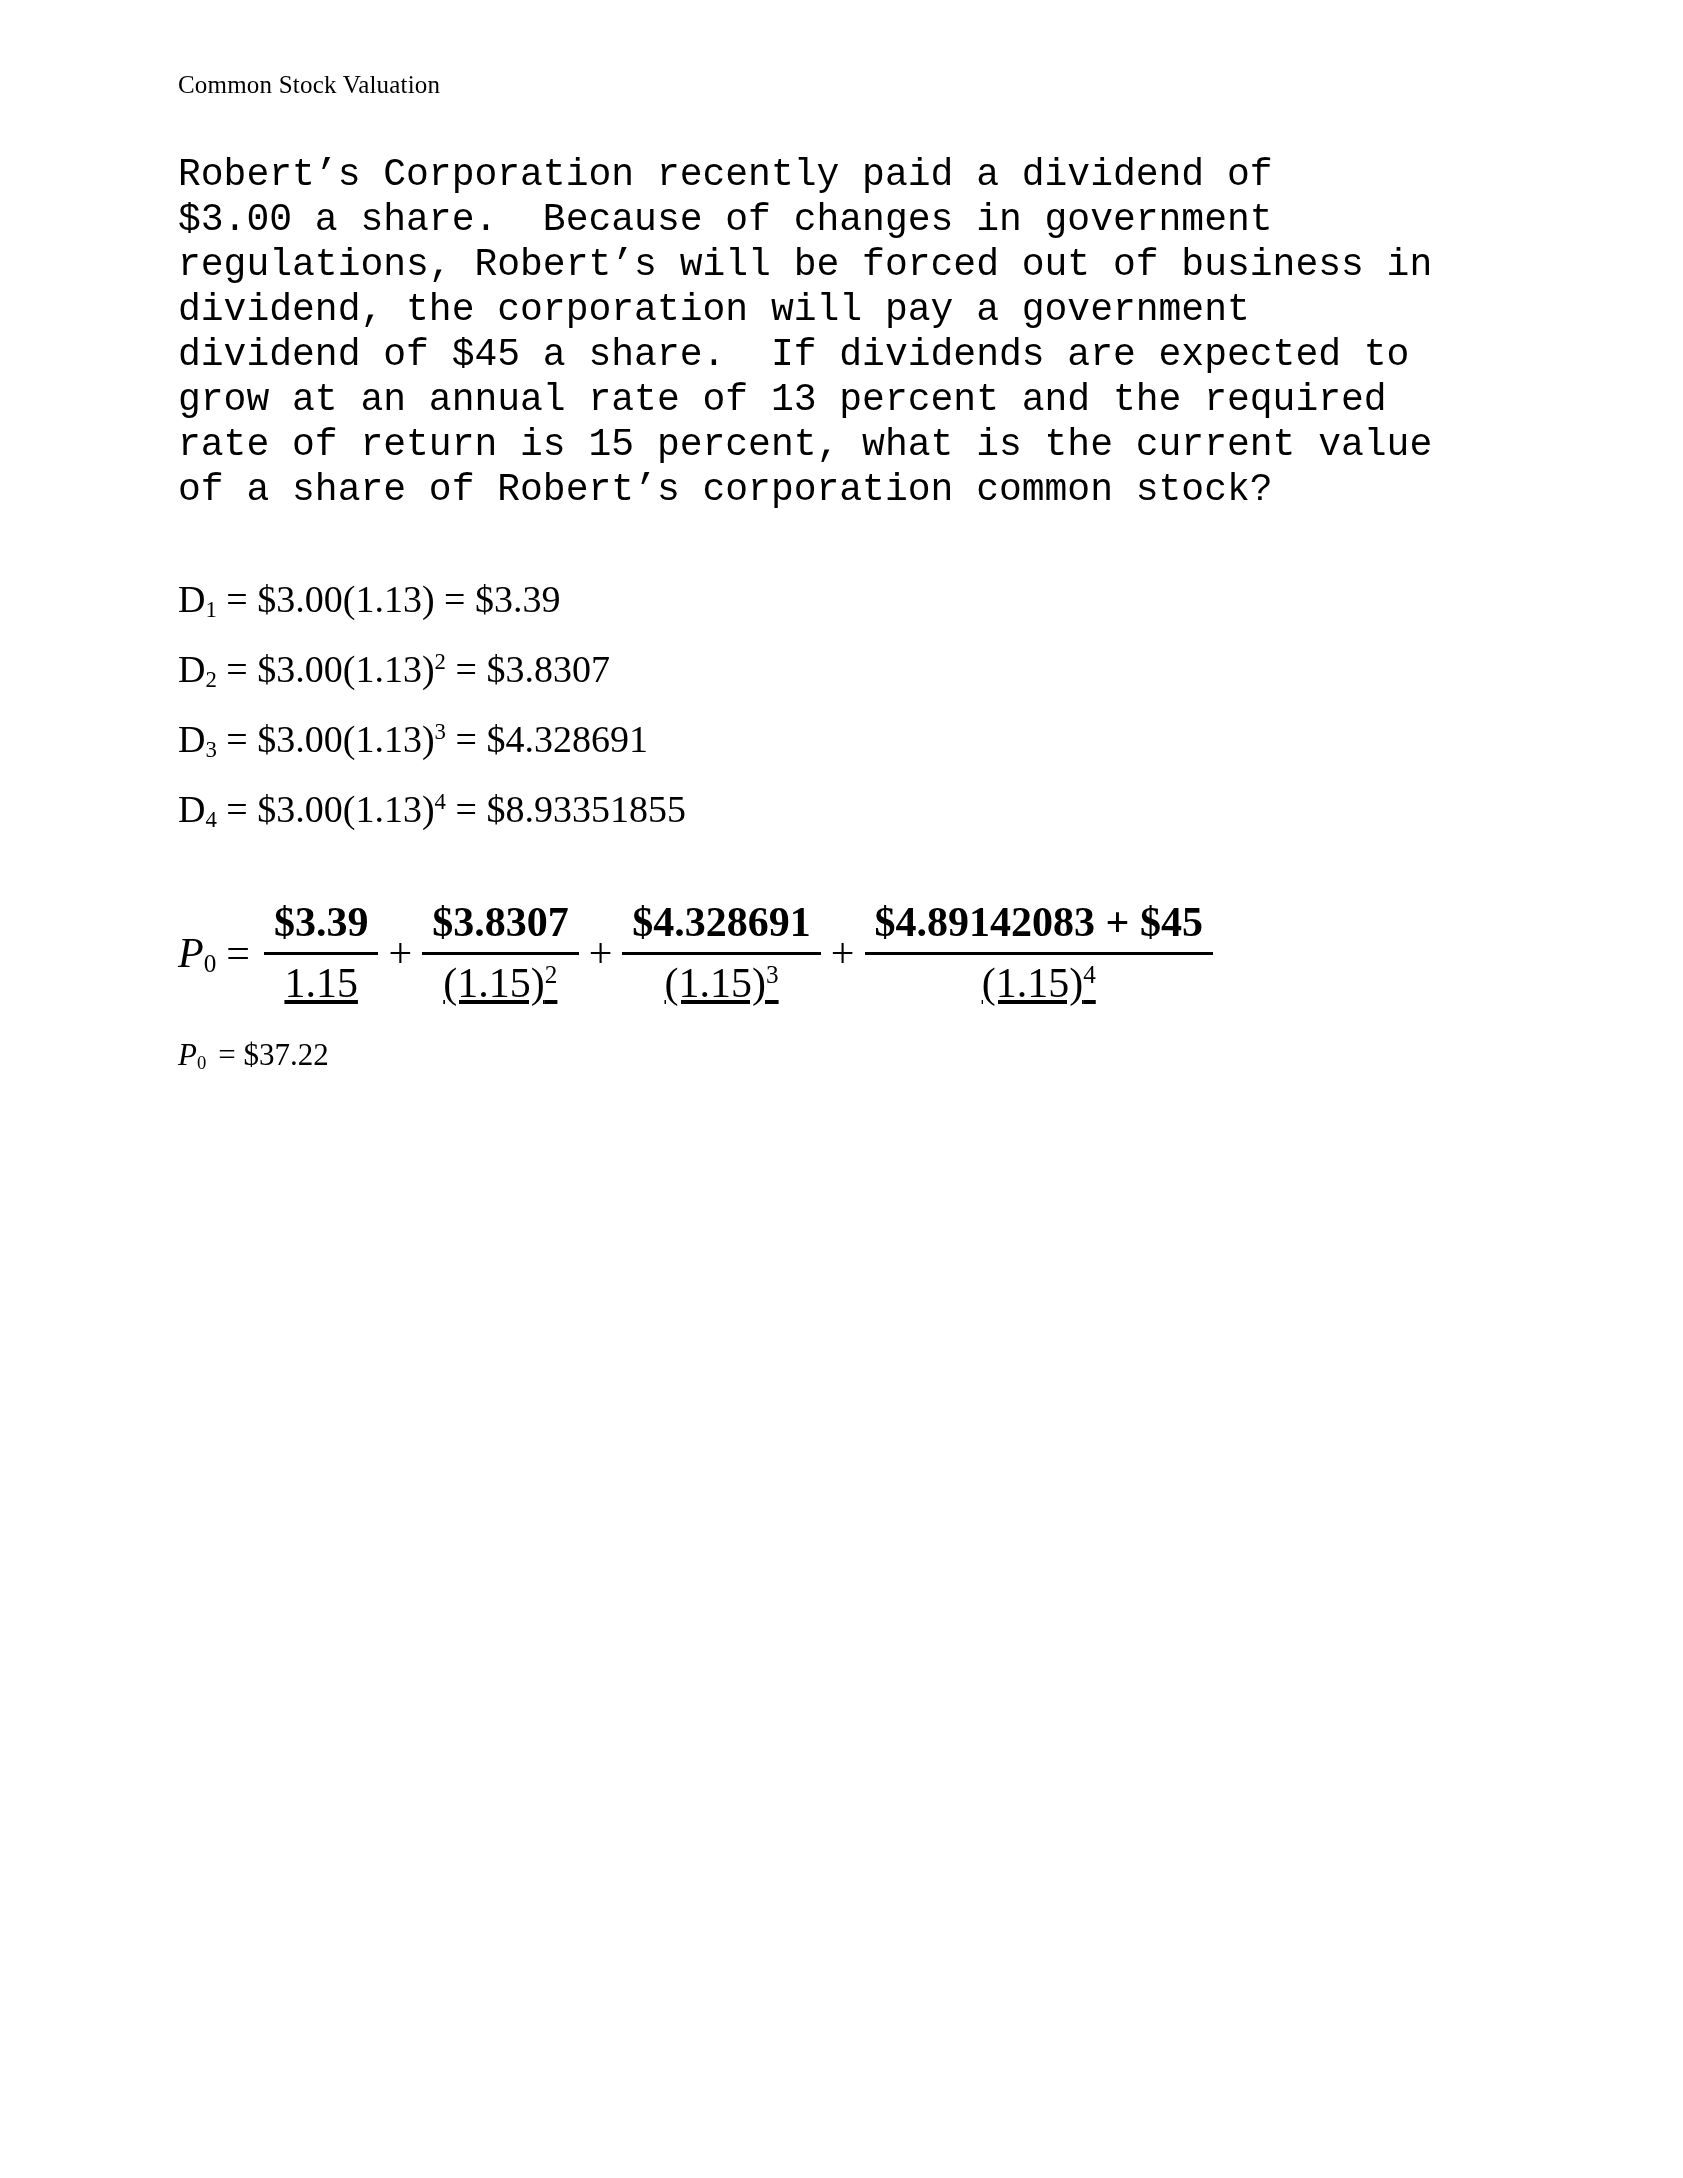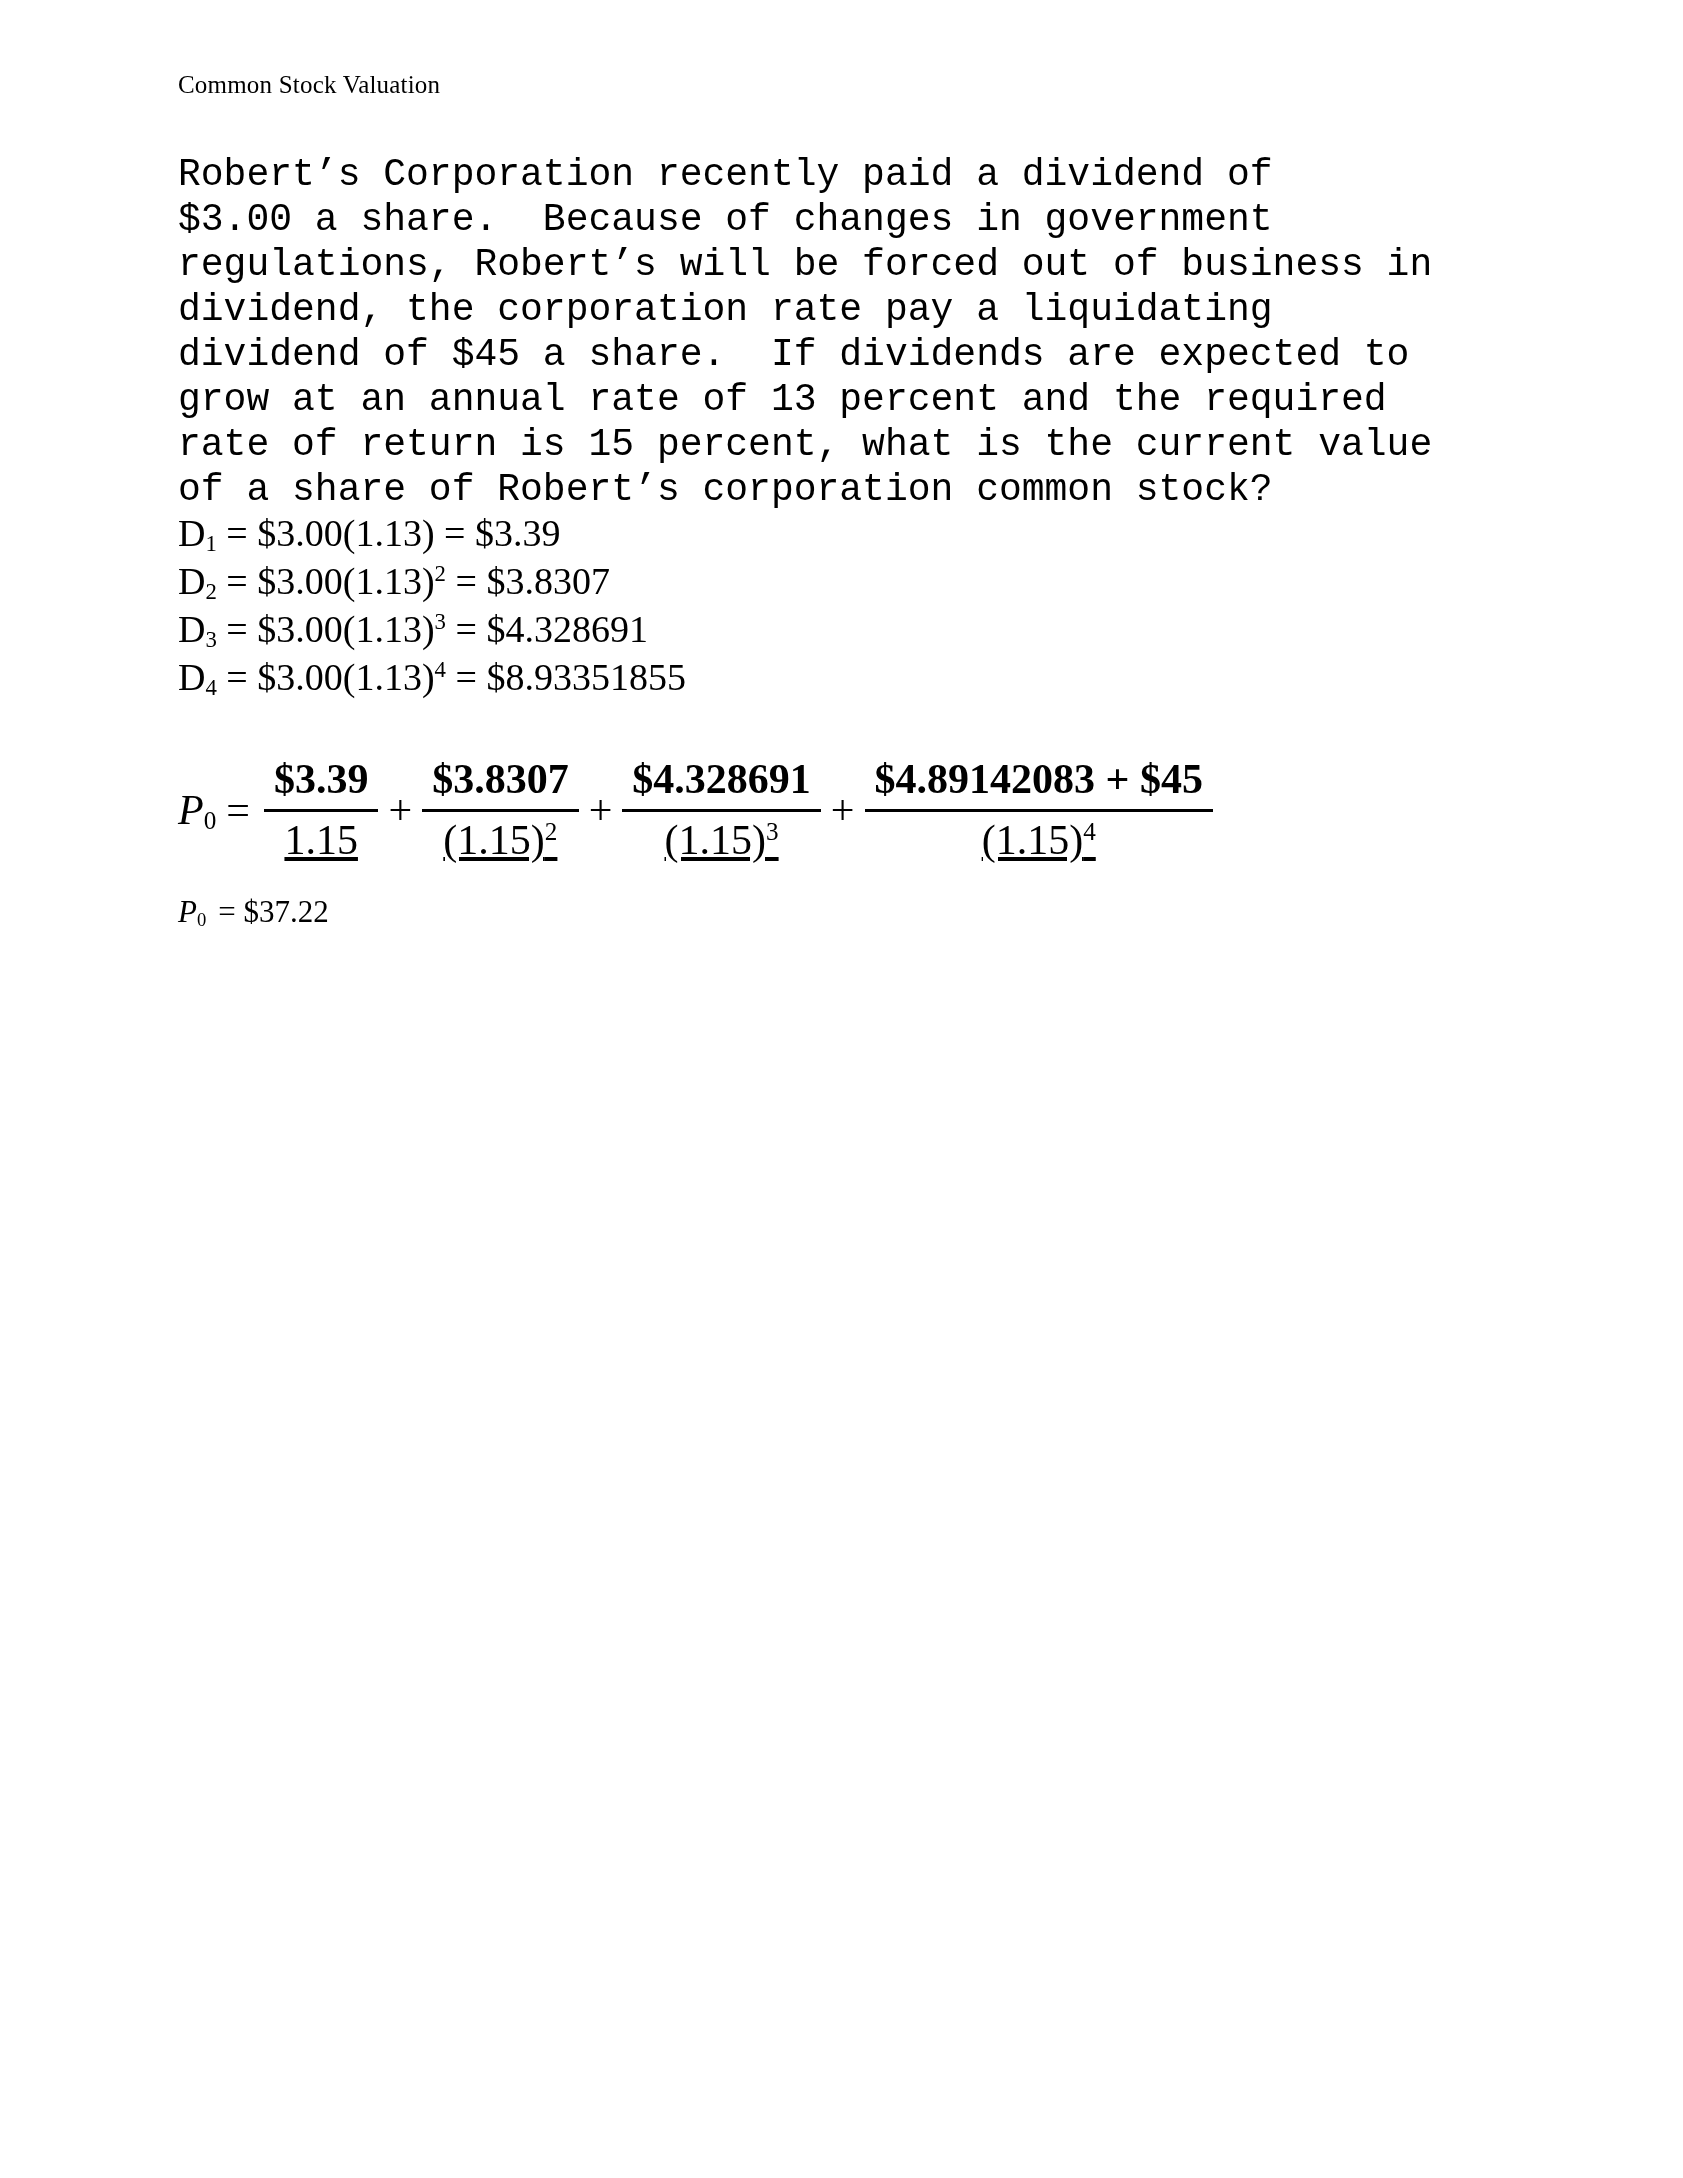--- a/index.html
+++ b/index.html
@@ -23,22 +23,23 @@
     margin-bottom: 53px;
     white-space: pre;
   }
   .problem {
     font-size: 38px;
     line-height: 45px;
     font-family: Liberation Mono, monospace;
   }
   .pline { white-space: pre; }
   .dividends {
+    margin-top: 55px;
     font-size: 38px;
-    line-height: 42px;
+    line-height: 64px;
   }
   .math-line { white-space: pre; }
   sub {
     font-size: 0.60em;
     vertical-align: baseline;
     position: relative;
     top: 0.22em;
   }
   sup {
     font-size: 0.60em;
@@ -84,21 +85,21 @@
 <body>
 
 <div class="page">
 
   <div class="doc-header">Common Stock Valuation</div>
 
   <div class="problem">
     <div class="pline">Robert’s Corporation recently paid a dividend of</div>
     <div class="pline">$3.00 a share.  Because of changes in government</div>
     <div class="pline">regulations, Robert’s will be forced out of business in</div>
-    <div class="pline">dividend, the corporation rate pay a liquidating</div>
+    <div class="pline">dividend, the corporation will pay a government</div>
     <div class="pline">dividend of $45 a share.  If dividends are expected to</div>
     <div class="pline">grow at an annual rate of 13 percent and the required</div>
     <div class="pline">rate of return is 15 percent, what is the current value</div>
     <div class="pline">of a share of Robert’s corporation common stock?</div>
   </div>
 
   <div class="dividends">
     <div class="math-line"><span>D</span><sub>1</sub><span> = $3.00(1.13)</span><sup></sup><span> = $3.39</span></div>
     <div class="math-line"><span>D</span><sub>2</sub><span> = $3.00(1.13)</span><sup>2</sup><span> = $3.8307</span></div>
     <div class="math-line"><span>D</span><sub>3</sub><span> = $3.00(1.13)</span><sup>3</sup><span> = $4.328691</span></div>

